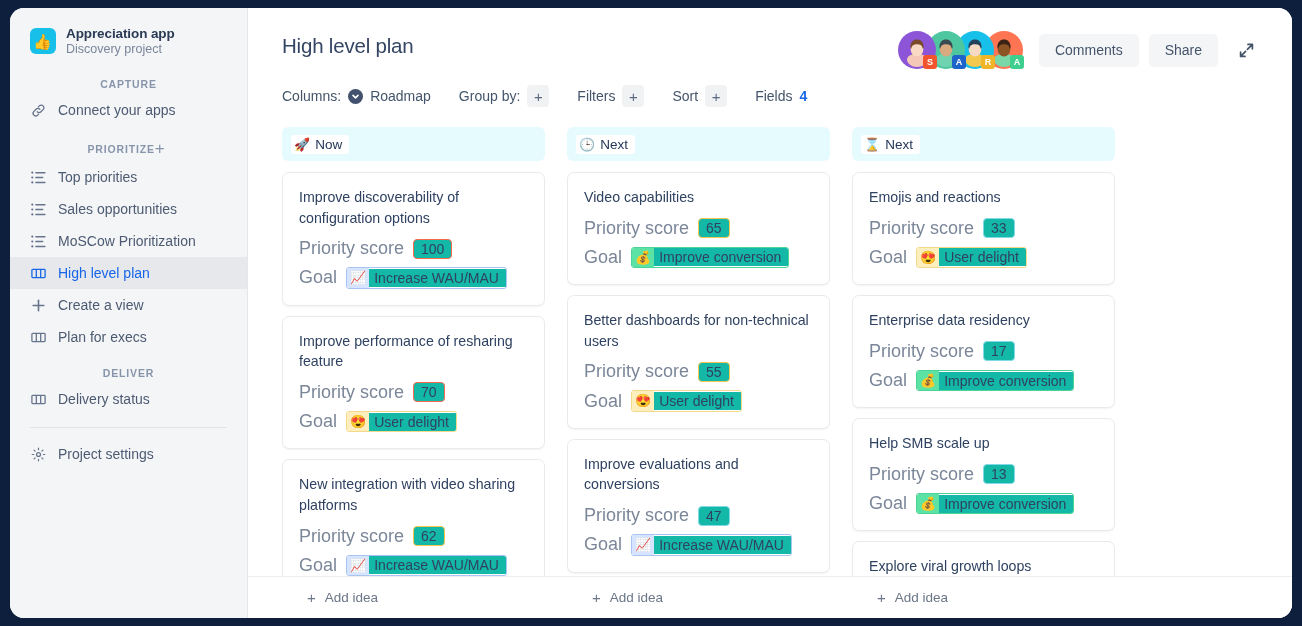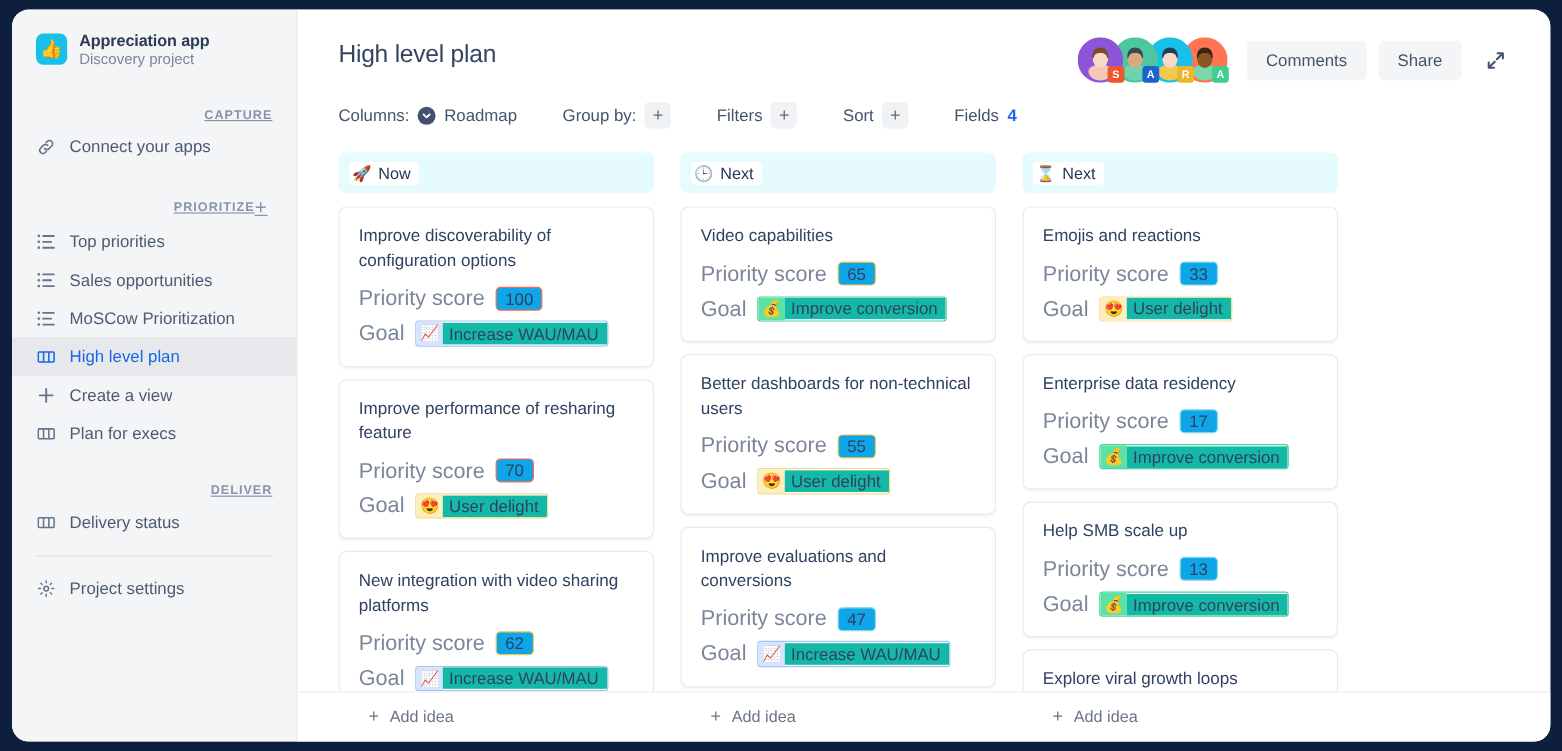--- a/index.html
+++ b/index.html
@@ -38,22 +38,22 @@
     display: flex; align-items: center; justify-content: center;
     font-size: 15px; line-height: 1;
     flex: 0 0 26px;
   }
   .brand-text { display: flex; flex-direction: column; gap: 0px; }
   .brand-title { font-size: 13.5px; font-weight: bold; color: #2b3a55; letter-spacing: -0.1px; }
   .brand-sub { font-size: 12.5px; color: #7a8699; margin-top: 1px; }
 
   .sect-label {
     font-size: 10.5px; font-weight: bold; letter-spacing: 0.85px;
-    color: #8795ab; padding: 0 20px; margin-top: 26px; margin-bottom: 4px;
-    display: flex; align-items: center; justify-content: flex-end; text-decoration: underline;
+    color: #8795ab; padding: 0 20px; margin-top: 14px; margin-bottom: 4px;
+    display: flex; align-items: center; justify-content: center;
   }
   .sect-label .plus {
     font-size: 17px; font-weight: normal; color: #8795ab; line-height: 1;
     padding-right: 4px; cursor: pointer;
   }
 
   .nav-item {
     display: flex; align-items: center; gap: 12px;
     height: 32px; padding: 0 20px; margin: 0 0;
     font-size: 14px; color: #4d5b72; cursor: pointer;
@@ -90,21 +90,21 @@
     background: #f4f5f7; border: none; border-radius: 5px;
     padding: 0 16px; height: 33px; font-size: 14px; color: #44546b;
     font-family: "Liberation Sans", sans-serif; cursor: pointer;
   }
   .expand-btn {
     width: 28px; height: 28px; display: flex; align-items: center; justify-content: center;
     color: #44546b; cursor: pointer; margin-left: 4px;
   }
 
   .toolbar {
-    display: flex; align-items: center; gap: 12px;
+    display: flex; align-items: center; gap: 2px;
     padding: 16px 0 0 34px; font-size: 14px; color: #44546b;
   }
   .tb-group { display: flex; align-items: center; gap: 7px; margin-right: 26px; }
   .tb-label { color: #44546b; font-size: 14px; }
   .chip-plus {
     background: #f1f2f4; border-radius: 4px; width: 22px; height: 22px;
     display: flex; align-items: center; justify-content: center;
     color: #5a6a82; font-size: 15px; line-height: 1; cursor: pointer;
   }
   .dot-icon {
@@ -137,21 +137,21 @@
     background: #fff; border: 1px solid #e8eaee; border-radius: 7px;
     box-shadow: 0 1px 2px rgba(16,24,40,0.05);
     padding: 14px 16px 16px 16px;
     flex: 0 0 auto;
   }
   .card-title { font-size: 14.2px; color: #2f4261; line-height: 1.45; margin-bottom: 10px; }
   .card-row { display: flex; align-items: center; gap: 9px; margin-top: 8px; }
   .field-label { font-size: 18px; color: #7b8799; }
   .score-box {
     border-radius: 4px; padding: 1px 7px; font-size: 14px; color: #2f4261;
-    border: 1px solid #ccc; background: #0ea5e9; min-width: 24px; text-align: center;
+    border: 1px solid #ccc; background: #14b8a6; min-width: 24px; text-align: center;
   }
   .goal-chip {
     display: inline-flex; align-items: center; border-radius: 3px; overflow: hidden;
     font-size: 14px; color: #2f4261; border: 1px solid transparent;
   }
   .goal-emo {
     padding: 1px 3px 1px 3px; font-size: 13px; line-height: 1.35;
     display: flex; align-items: center;
   }
   .goal-text { padding: 1px 7px 1px 5px; background: #14b8a6; }

